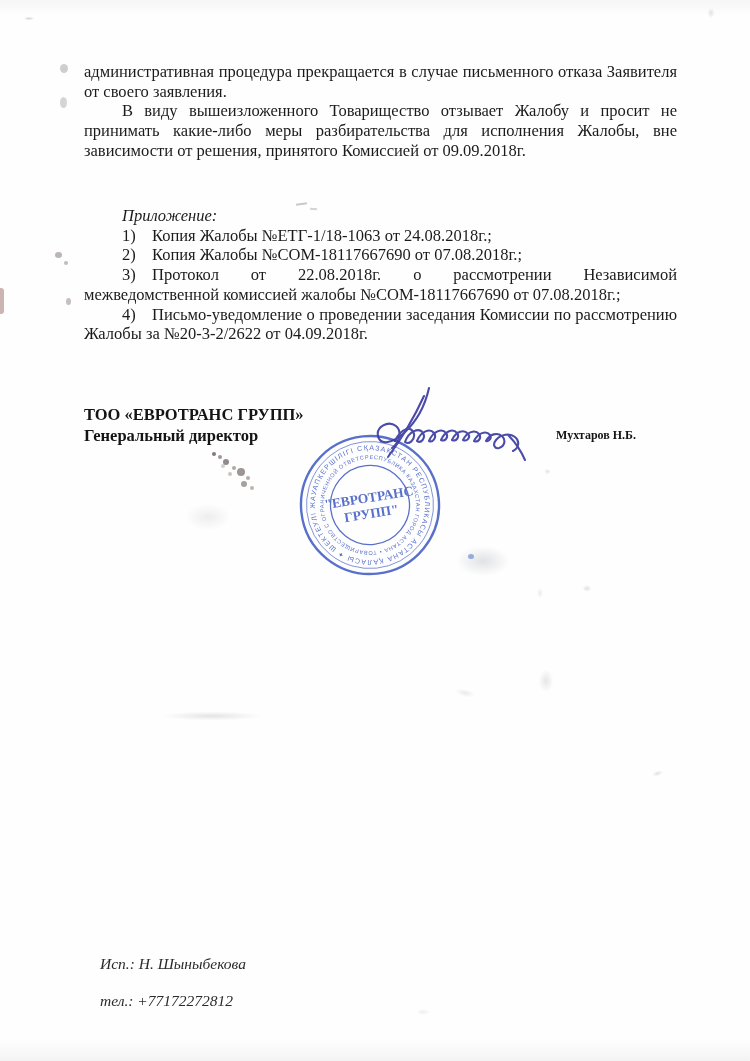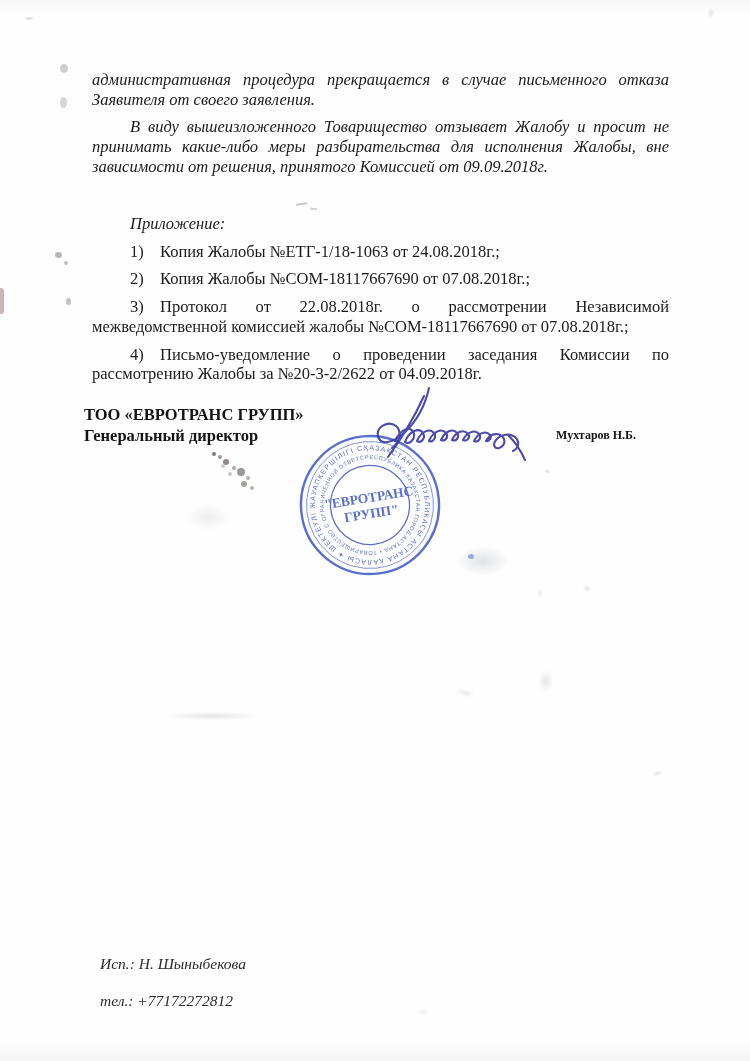--- a/index.html
+++ b/index.html
@@ -15,27 +15,27 @@
     position:absolute;inset:0;
     background:linear-gradient(180deg,#f6f6f6 0px,#fefefe 16px,#fefefe 1040px,#f3f3f3 1061px);
   }
   
   .text-col{
     position:absolute;left:84px;top:62px;width:593px;
     font-size:16.5px;line-height:19.7px;
     text-align:justify;
     color:#1b1b1d;
   }
-  .text-col p{margin:8px;font-style:italic;}
+  .text-col p{margin:0;}
   .indent{text-indent:38px;}
   .attachments{
     position:absolute;left:84px;top:206px;width:593px;
     font-size:16.5px;line-height:19.7px;text-align:justify;color:#1b1b1d;
   }
-  .attachments p{margin:8px;}
+  .attachments p{margin:0;}
   .att-label{font-style:italic;text-indent:38px;}
   .att-item{text-indent:38px;}
   .att-item .marker{display:inline-block;min-width:30px;text-indent:0;}
   
   .sig-block{
     position:absolute;left:84px;top:404px;width:320px;
     font-size:16.5px;line-height:21px;font-weight:bold;color:#141416;
   }
   .sig-block p{margin:0;}
   .signer-name{

